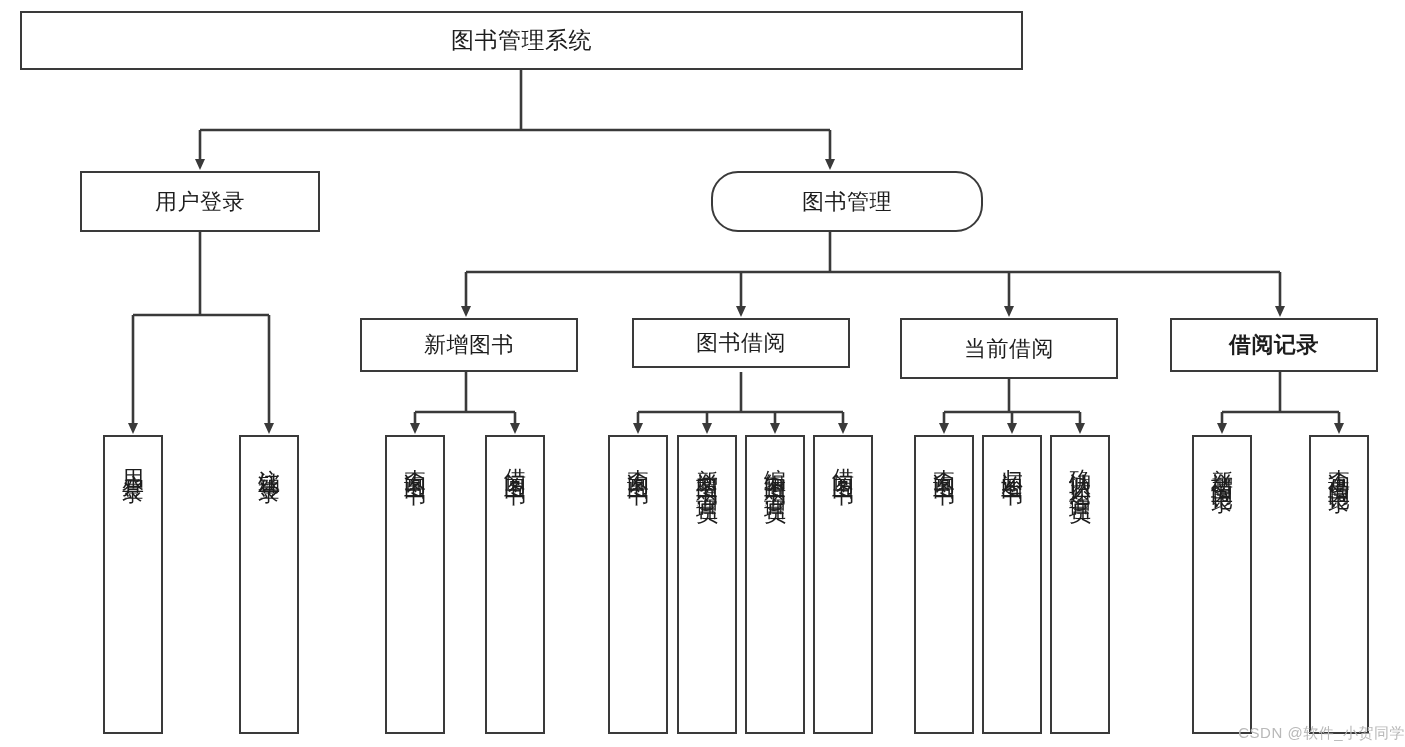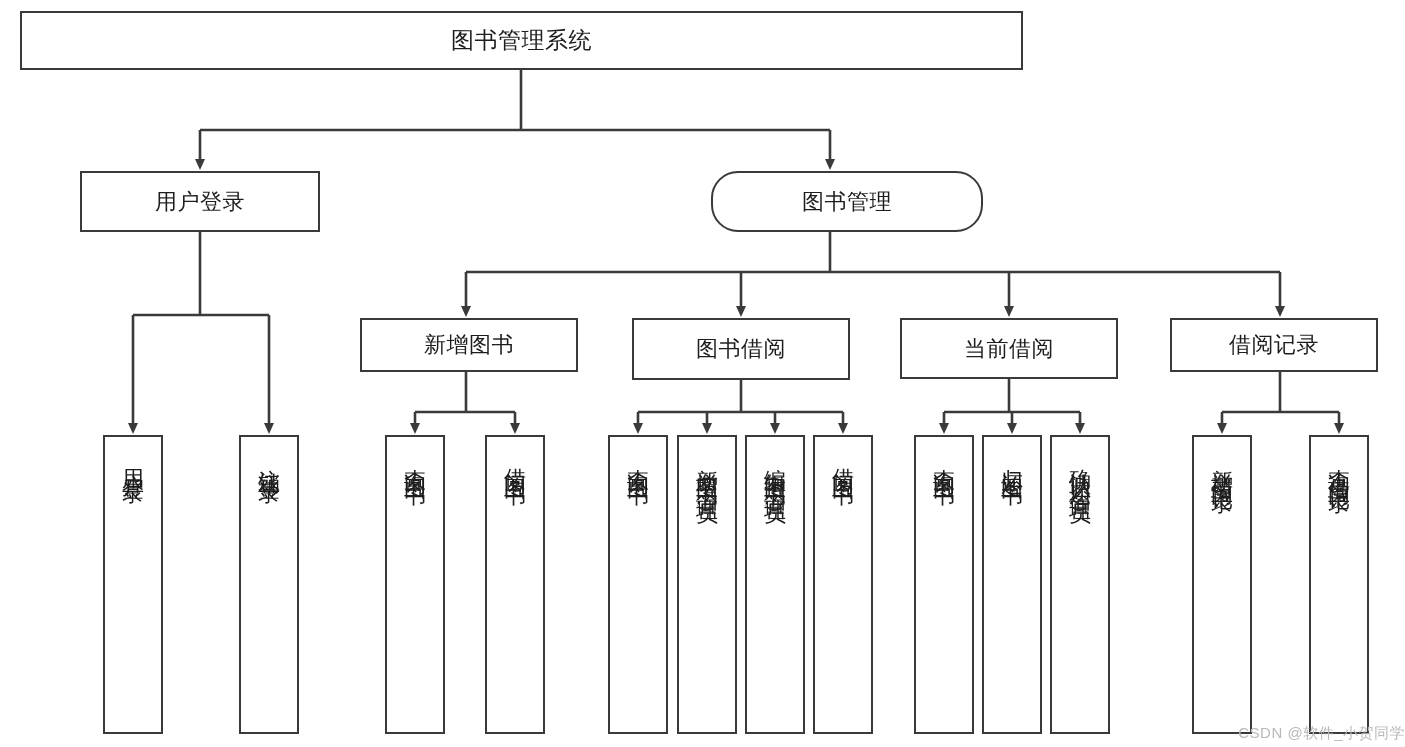--- a/index.html
+++ b/index.html
@@ -141,29 +141,29 @@
   </div>
 
   <div class="node lvl1 horiz" style="left:711px;top:171px;width:272px;height:61px;border-radius:27px;">
     <span class="label">图书管理</span>
   </div>
 
   <div class="node lvl2 horiz" style="left:360px;top:318px;width:218px;height:54px;">
     <span class="label">新增图书</span>
   </div>
 
-  <div class="node lvl2 horiz" style="left:632px;top:318px;width:218px;height:62px;">
+  <div class="node lvl2 horiz" style="left:632px;top:318px;width:218px;height:50px;">
     <span class="label">图书借阅</span>
   </div>
 
   <div class="node lvl2 horiz" style="left:900px;top:318px;width:218px;height:61px;">
     <span class="label">当前借阅</span>
   </div>
 
-  <div class="node lvl2 horiz" style="left:1170px;top:318px;width:208px;height:54px;">
+  <div class="node lvl2 horiz" style="left:1170px;top:318px;width:208px;height:54px;font-weight:bold;">
     <span class="label">借阅记录</span>
   </div>
 
   <div class="node leaf" style="left:103px;top:435px;width:60px;height:299px;">
     <span class="label">用户登录</span>
   </div>
 
   <div class="node leaf" style="left:239px;top:435px;width:60px;height:299px;">
     <span class="label">注销登录</span>
   </div>

